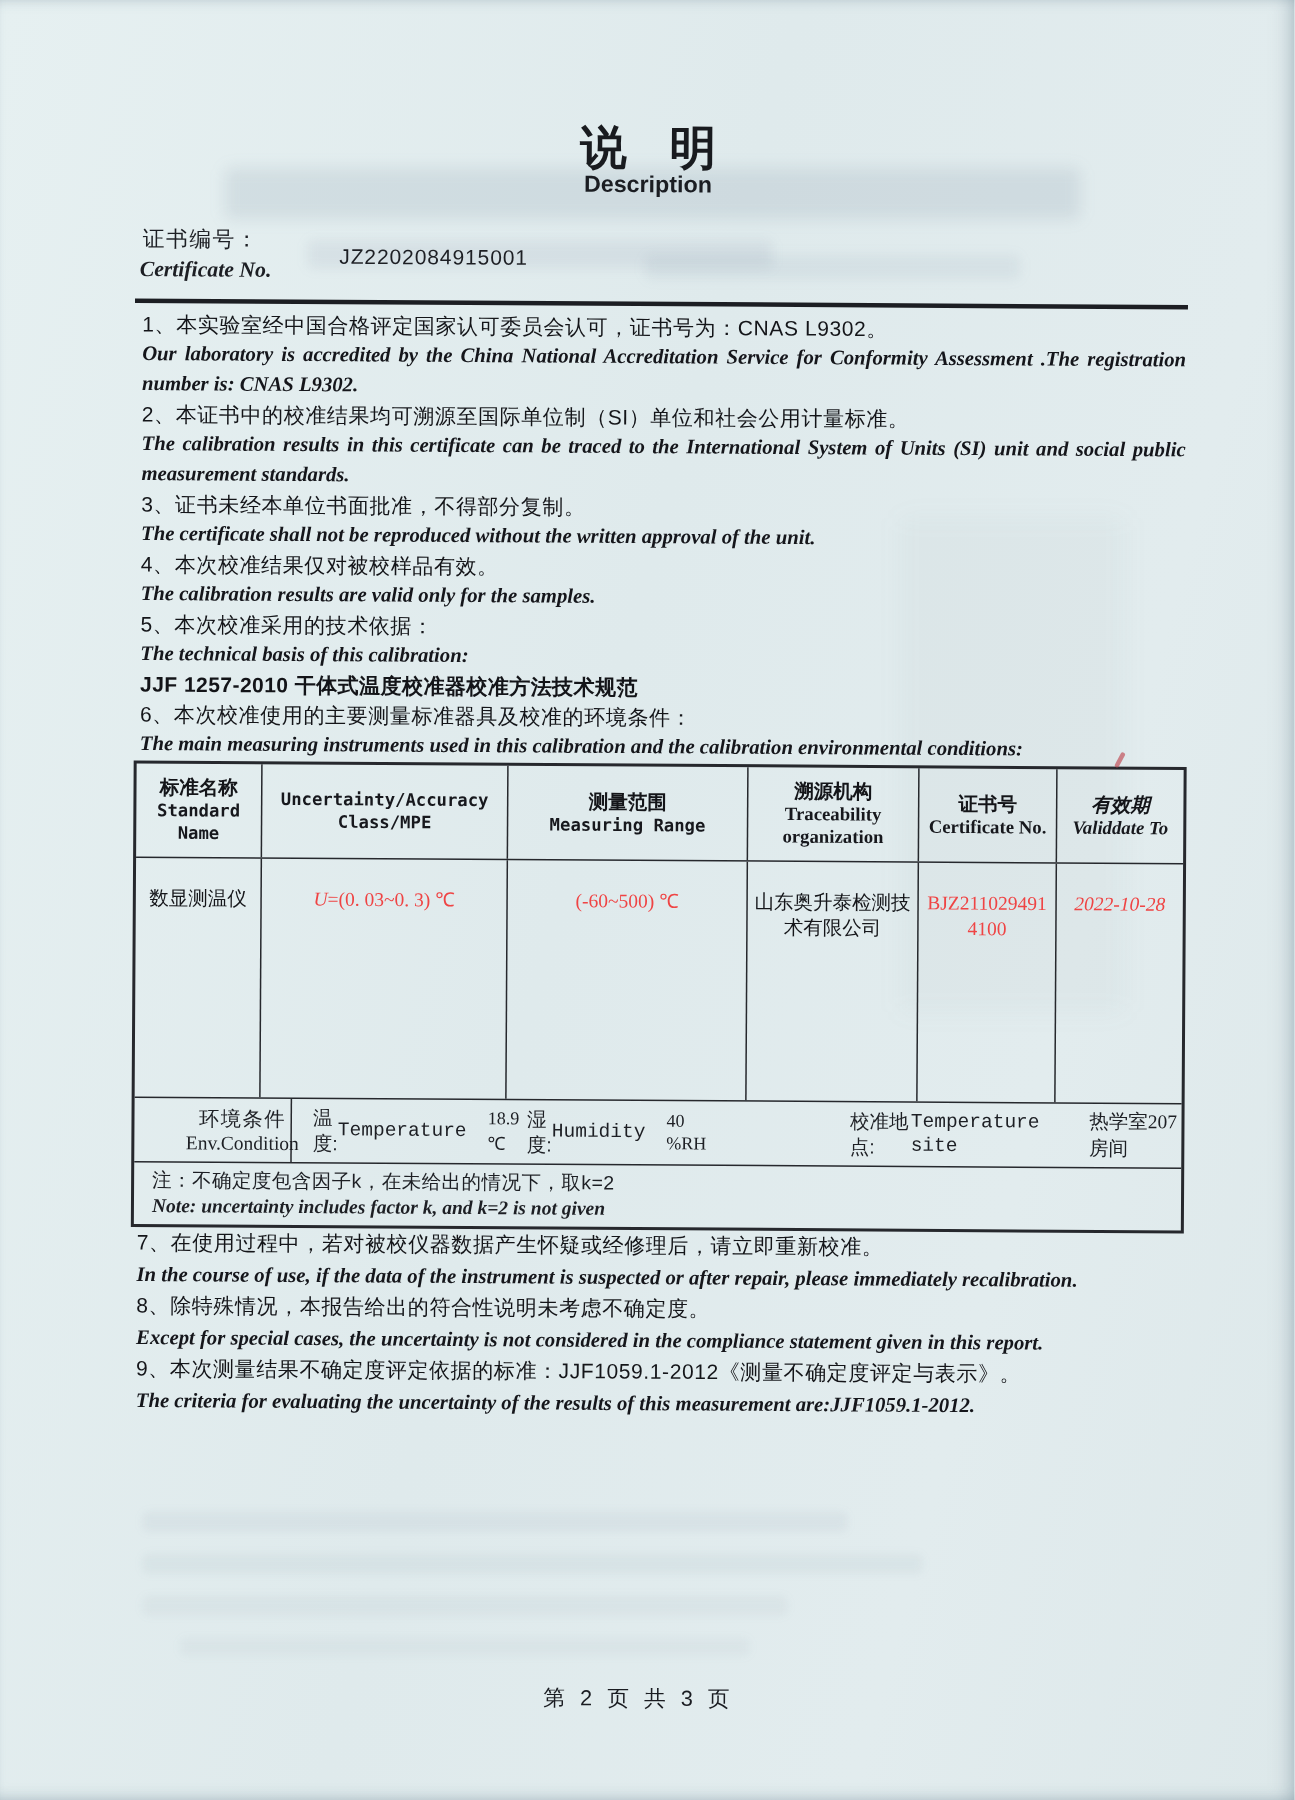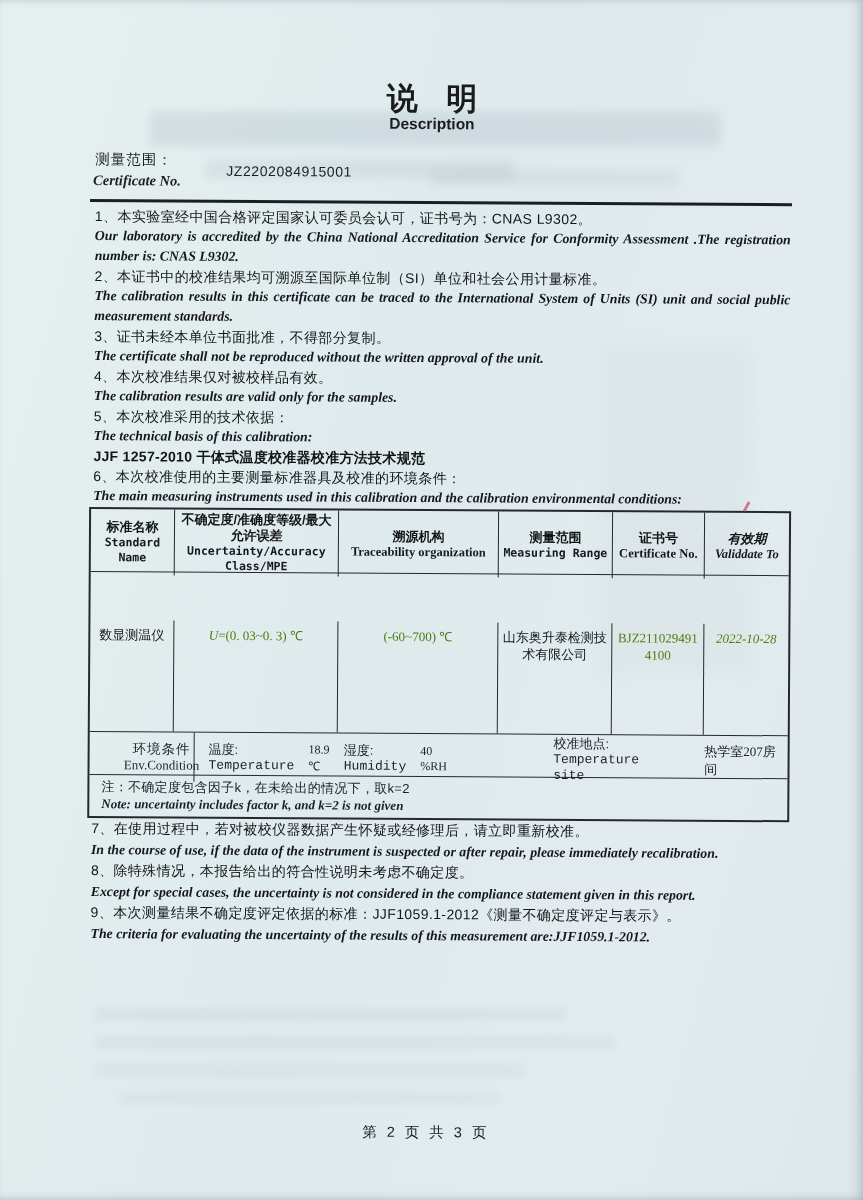--- a/index.html
+++ b/index.html
@@ -60,34 +60,34 @@
     display:flex;flex-direction:column;align-items:center;justify-content:center;
     text-align:center;padding:2px 3px;}
   .t-cell:last-child{border-right:none;font-style:italic;}
   .t-head{height:63px;}
   .t-head .cn{font-size:13px;font-weight:bold;line-height:16px;color:#141519;}
   .t-head .en-mono{font-family:"DejaVu Sans Mono",monospace;font-weight:bold;
     font-size:11.5px;line-height:15px;color:#17181d;}
   .t-head .en-serif{font-family:"Liberation Serif",serif;font-weight:bold;
     font-size:12.5px;line-height:15px;color:#17181d;}
   .t-data{height:160px;}
-  .t-data .t-cell{justify-content:flex-start;padding-top:6px;margin-top:48px;}
+  .t-data .t-cell{justify-content:flex-start;padding-top:18px;}
   .val-cn{font-size:13px;line-height:17px;color:#15161a;}
-  .val-serif{font-family:"Liberation Serif",serif;font-size:13px;line-height:17px;color:#4d7c0f;}
+  .val-serif{font-family:"Liberation Serif",serif;font-size:13px;line-height:17px;color:#ef4444;}
   .val-break{word-break:break-all;}
   .u-sym{font-family:"Liberation Serif",serif;font-style:italic;font-size:13px;}
 
   .t-env{display:grid;grid-template-columns:105px auto;height:43px;
     border-bottom:1.6px solid #26282d;box-sizing:border-box;}
   .env-label{border-right:1.6px solid #26282d;display:flex;flex-direction:column;
     align-items:center;justify-content:center;text-align:center;margin-left:40px;}
   .env-label .cn{font-size:13.5px;letter-spacing:1px;line-height:17px;}
   .env-label .en{font-family:"Liberation Serif",serif;font-size:13px;line-height:16px;}
   .env-body{display:flex;align-items:center;padding-left:14px;}
-  .env-stack{display:flex;flex-direction:column;justify-content:center;}
+  .env-stack{display:flex;justify-content:center;align-items:center;}
   .env-stack .cn{font-size:13px;line-height:17px;}
   .env-stack .en{font-family:Liberation Mono, monospace;font-size:13px;line-height:16px;}
   .env-val{font-family:"Liberation Serif",serif;font-size:12px;padding:0 0 0 14px;}
   .sp1{} .sp3{margin-left:92px;}
   .env-site-val{font-size:13px;margin-left:14px;}
 
   .t-note{padding:3px 0 4px 12px;}
   .t-note .cn{font-size:13px;line-height:17px;letter-spacing:.3px;}
   .t-note .en{font-family:"Liberation Serif",serif;font-weight:bold;font-style:italic;
     font-size:13px;line-height:17px;}
@@ -108,21 +108,21 @@
 <div class="ghost g7"></div>
 <div class="ghost g8"></div>
 
 <div class="sheet">
 
   <div class="pen-mark"></div>
 
   <div class="title-cn">说 明</div>
   <div class="title-en">Description</div>
 
-  <div class="cert-label-cn">测量范围：</div>
+  <div class="cert-label-cn">证书编号：</div>
   <div class="cert-label-en">Certificate No.</div>
   <div class="cert-value">JZ2202084915001</div>
   <div class="rule"></div>
 
   <div class="notes notes-top">
     <div>
       <div class="n-cn">1、本实验室经中国合格评定国家认可委员会认可，证书号为：CNAS L9302。</div>
       <div class="n-en">Our laboratory is accredited by the China National Accreditation Service for Conformity Assessment .The registration number is: CNAS L9302.</div>
     </div>
     <div>
@@ -148,47 +148,46 @@
     </div>
   </div>
 
   <div class="cal-table">
     <div class="t-row t-head">
       <div class="t-cell">
         <div class="cn">标准名称</div>
         <div class="en-mono">Standard Name</div>
       </div>
       <div class="t-cell">
-        <div class="cn">不确定度/准确度等级/最大允许误差</div>
         <div class="en-mono">Uncertainty/Accuracy Class/MPE</div>
+      </div>
+      <div class="t-cell">
+        <div class="cn">测量范围</div>
+        <div class="en-mono">Measuring Range</div>
       </div>
       <div class="t-cell">
         <div class="cn">溯源机构</div>
         <div class="en-serif">Traceability organization</div>
       </div>
       <div class="t-cell">
-        <div class="cn">测量范围</div>
-        <div class="en-mono">Measuring Range</div>
-      </div>
-      <div class="t-cell">
         <div class="cn">证书号</div>
         <div class="en-serif">Certificate No.</div>
       </div>
       <div class="t-cell">
         <div class="cn">有效期</div>
         <div class="en-serif">Validdate To</div>
       </div>
     </div>
 
     <div class="t-row t-data">
       <div class="t-cell val-cn">数显测温仪</div>
       <div class="t-cell">
         <div class="val-serif"><span class="u-sym">U</span><span>=(0. 03~0. 3) ℃</span></div>
       </div>
-      <div class="t-cell val-serif">(-60~700) ℃</div>
+      <div class="t-cell val-serif">(-60~500) ℃</div>
       <div class="t-cell val-cn">山东奥升泰检测技术有限公司</div>
       <div class="t-cell val-serif val-break">BJZ2110294914100</div>
       <div class="t-cell val-serif">2022-10-28</div>
     </div>
 
     <div class="t-env">
       <div class="env-label">
         <div class="cn">环境条件</div>
         <div class="en">Env.Condition</div>
       </div>

